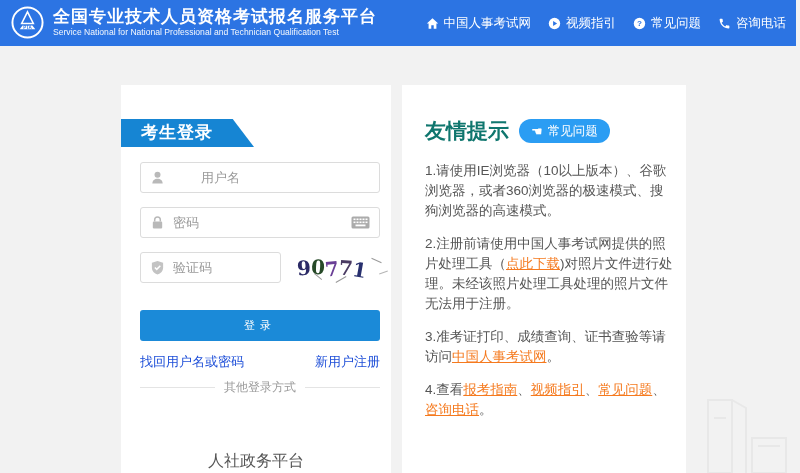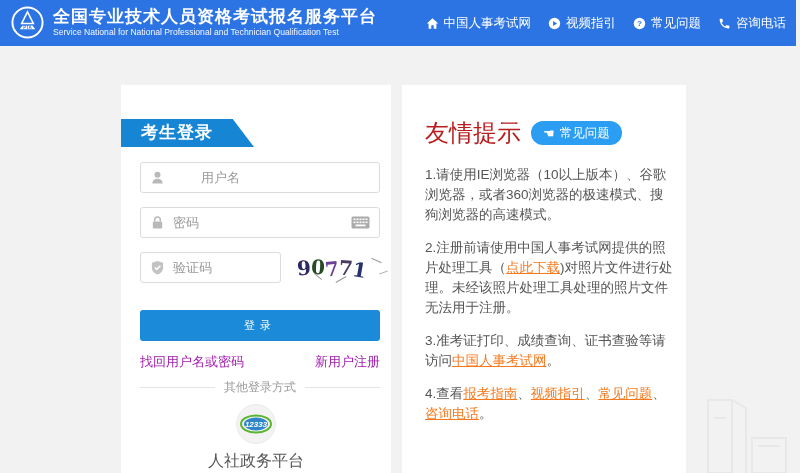--- a/index.html
+++ b/index.html
@@ -47,32 +47,32 @@
   .noise { position:absolute; background:#9a9a9a; height:1px; }
   .n1 { width:10px; left:16px; top:26px; transform:rotate(40deg); }
   .n2 { width:12px; left:38px; top:29px; transform:rotate(-30deg); }
   .n3 { width:11px; left:74px; top:10px; transform:rotate(25deg); }
   .n4 { width:9px;  left:82px; top:22px; transform:rotate(-20deg); background:#b5b5b5; }
 
   .login-btn { position:absolute; left:19px; top:225px; width:240px; height:31px; background:#1b8ad8;
                border:none; border-radius:3px; color:#fff; font-size:11px; letter-spacing:5px;
                cursor:pointer; font-family:inherit; }
   .links-row { position:absolute; left:19px; top:268px; width:240px; display:flex; justify-content:space-between; }
-  .blink { color:#a21caf; font-size:13px; text-decoration:none; cursor:pointer; }
+  .blink { color:#1d4ed8; font-size:13px; text-decoration:none; cursor:pointer; }
   .divider-row { position:absolute; left:19px; top:294px; width:240px; display:flex; align-items:center; gap:9px; }
   .divider-row .line { flex:1; height:1px; background:#e4e4e4; }
   .divider-row .dtext { color:#9b9b9b; font-size:12px; white-space:nowrap; }
   .alt-circle { position:absolute; left:115px; top:319px; width:40px; height:40px; border-radius:50%;
                 background:#f3f3f3; border:1px solid #ececec; display:flex; align-items:center; justify-content:center; cursor:pointer; }
   .alt-label { position:absolute; left:0; top:366px; width:270px; text-align:center; font-size:16px; color:#555; }
 
   
   .card-tips { padding:0 9px 0 23px; }
   .tips-head { margin-top:32px; display:flex; align-items:center; gap:10px; }
-  .tips-title { font-size:24px; font-weight:normal; color:#b91c1c; }
+  .tips-title { font-size:21px; font-weight:bold; color:#0f766e; }
   .badge { background:#2b9df3; color:#fff; height:24px; border-radius:13px; padding:0 12px;
            display:flex; align-items:center; gap:5px; font-size:12.5px; cursor:pointer; }
   .badge .hand { font-size:13px; line-height:1; }
   .tip { font-size:13.5px; color:#555; line-height:20px; margin-top:13px; }
   .tip:first-of-type { margin-top:16px; }
   .olink { color:#f57a1f; text-decoration:underline; cursor:pointer; }
 
   .watermark { position:absolute; right:6px; bottom:0; }
 </style>
 </head>
@@ -186,27 +186,20 @@
       <a class="blink">找回用户名或密码</a>
       <a class="blink">新用户注册</a>
     </div>
 
     <div class="divider-row">
       <span class="line"></span>
       <span class="dtext">其他登录方式</span>
       <span class="line"></span>
     </div>
 
-    <div class="alt-circle">
-      <svg width="34" height="24" viewBox="0 0 34 24">
-        <ellipse cx="17" cy="12" rx="15" ry="8.5" fill="none" stroke="#5cb531" stroke-width="2"></ellipse>
-        <ellipse cx="17" cy="12" rx="12" ry="6.5" fill="#2e86c9"></ellipse>
-        <text x="17" y="14.8" text-anchor="middle" font-size="8" font-weight="bold" font-style="italic" fill="#fff">12333</text>
-      </svg>
-    </div>
     <div class="alt-label">人社政务平台</div>
   </div>
 
   <div class="card card-tips">
     <div class="tips-head">
       <span class="tips-title">友情提示</span>
       <span class="badge">
         <span class="hand">☚</span>
         <span>常见问题</span>
       </span>

